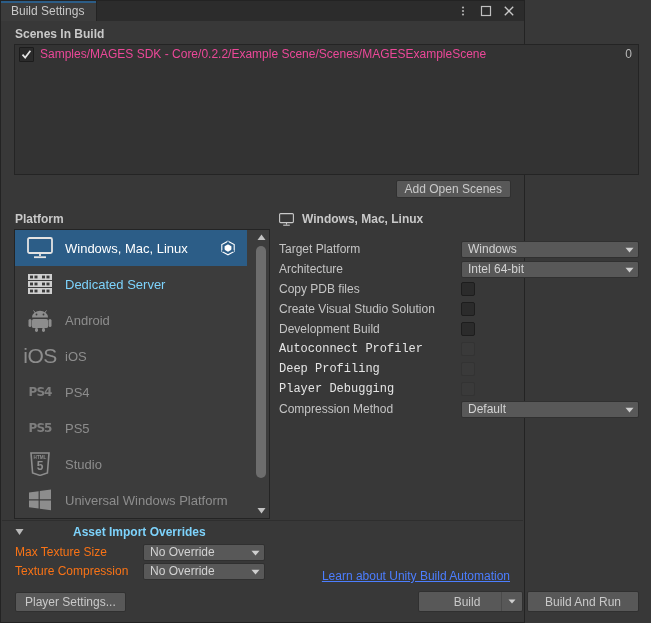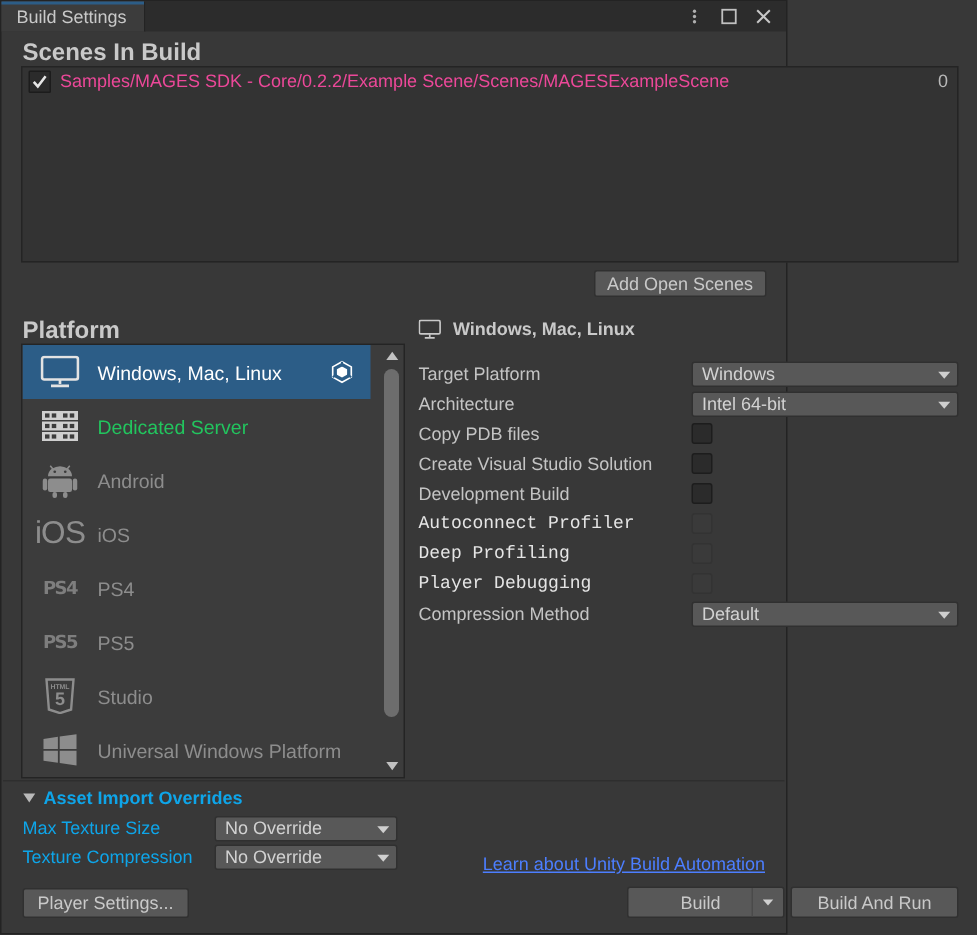--- a/index.html
+++ b/index.html
@@ -63,21 +63,21 @@
   }
   .wc {
     width: 14px; height: 14px;
     position: relative;
     cursor: default;
   }
   .wc svg { display: block; }
 
   
   .section-label {
-    font-size: 16px;
+    font-size: 12px;
     font-weight: bold;
     color: #c9c9c9;
   }
   #scenes-header {
     position: absolute;
     left: 14px; top: 26px;
   }
   .scene-list {
     position: absolute;
     left: 13px; top: 43px;
@@ -157,21 +157,21 @@
   }
   .platform-item {
     display: flex;
     align-items: center;
     height: 36px;
     padding-left: 10px;
     box-sizing: border-box;
     color: #8d8d8d;
     font-size: 13px;
   }
-  .platform-item.enabled { color: #22c55e; }
+  .platform-item.enabled { color: #7dd3fc; }
   .platform-item.selected {
     background: #2c5d87;
     color: #ffffff;
   }
   .platform-icon {
     width: 30px; height: 26px;
     margin-right: 10px;
     flex: none;
     display: flex;
     align-items: center;
@@ -282,36 +282,37 @@
   }
 
   
   #aio-header {
     position: absolute;
     left: 14px; top: 524px;
     display: flex;
     align-items: center;
     font-size: 12px;
     font-weight: bold;
-    color: #0ea5e9;
+    color: #7dd3fc;
+    gap: 44px;
   }
   #aio-header .foldout { margin-right: 5px; display: flex; }
   .aio-row {
     position: absolute;
     left: 14px;
     display: flex;
     align-items: center;
     height: 18px;
   }
   #aio-row-0 { top: 542px; }
   #aio-row-1 { top: 561px; }
   .aio-label {
     width: 128px;
     font-size: 12px;
-    color: #0ea5e9;
+    color: #f97316;
     flex: none;
   }
   .dropdown.small { width: 122px; height: 17px; }
 
   #player-settings {
     position: absolute;
     left: 14px; top: 591px;
     height: 20px;
     padding: 0 9px;
   }

